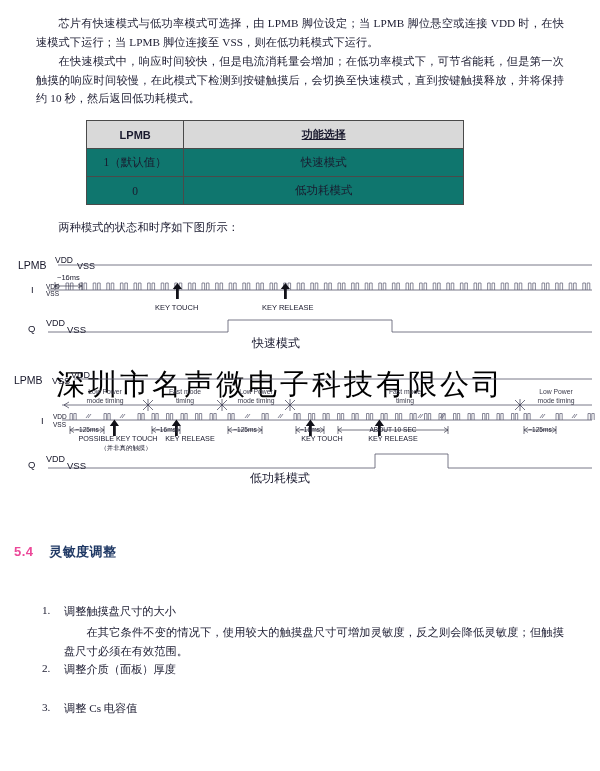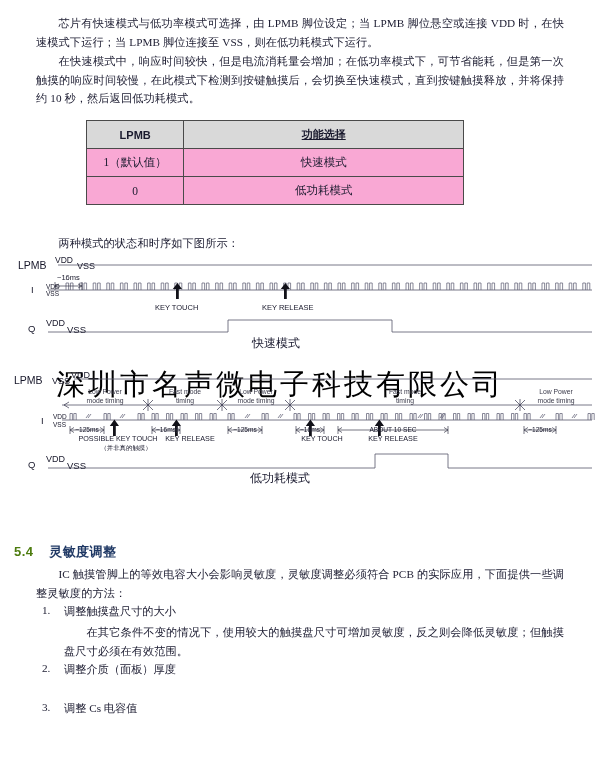--- a/index.html
+++ b/index.html
@@ -50,21 +50,21 @@
     padding: 0;
     height: 27px;
     vertical-align: middle;
   }
   .lpmb-table thead th {
     background: #d9d9d9;
     font-weight: bold;
     font-family: "Liberation Sans", sans-serif;
     font-size: 11px;
   }
-  .lpmb-table tbody td { background: #f9a8d4; }
+  .lpmb-table tbody td { background: #0f766e; }
   .col-a { width: 97px; }
   .col-b { width: 281px; text-decoration: underline; }
   .cell-cn { font-family: "Liberation Serif", serif; font-size: 11.5px; }
 
   
   .diagram {
     position: absolute;
     left: 0;
     width: 600px;
   }
@@ -100,21 +100,21 @@
   .heading {
     position: absolute;
     left: 14px;
     top: 543px;
     font-family: "Liberation Sans", sans-serif;
     font-weight: bold;
     font-size: 13px;
     color: #1f3864;
     letter-spacing: 0.4px;
   }
-  .heading .num { color: #4d7c0f; }
+  .heading .num { color: #ec4899; }
 
   
   .li-num {
     position: absolute;
     font-size: 11.2px;
     color: #1b1b30;
   }
   .li-title {
     position: absolute;
     font-size: 11.2px;
@@ -142,21 +142,21 @@
         <td class="cell-cn">1（默认值）</td>
         <td class="cell-cn">快速模式</td>
       </tr>
       <tr>
         <td class="cell-cn">0</td>
         <td class="cell-cn">低功耗模式</td>
       </tr>
     </tbody>
   </table>
 
-  <div class="para indent" style="left:36px; top:234px; width:528px;">两种模式的状态和时序如下图所示：</div>
+  <div class="para indent" style="left:36px; top:218px; width:528px;">两种模式的状态和时序如下图所示：</div>
 
   <div class="wm">深圳市名声微电子科技有限公司</div>
 
   <div class="diagram" id="diagram-fast">
     <svg width="600" height="105" viewBox="0 0 600 105" xmlns="http://www.w3.org/2000/svg">
       <g fill="none" stroke="#56566a" stroke-width="0.8">
 
         <line x1="58" y1="13" x2="592" y2="13"></line>
 
         <line x1="48" y1="38" x2="592" y2="38"></line>
@@ -434,21 +434,20 @@
     </svg>
     <div class="mode-caption" style="left:250px; top:112px;">低功耗模式</div>
   </div>
 
   <div class="heading">
     <span class="num">5.4</span>
     <span style="display:inline-block;width:8px;"></span>
     <span>灵敏度调整</span>
   </div>
 
-  <div class="para indent" style="left:36px; top:565px; width:528px;">IC 触摸管脚上的等效电容大小会影响灵敏度，灵敏度调整必须符合 PCB 的实际应用，下面提供一些调整灵敏度的方法：</div>
 
   <div class="li-num" style="left:42px; top:604px;">1.</div>
   <div class="li-title" style="left:64px; top:604px;">调整触摸盘尺寸的大小</div>
   <div class="para indent" style="left:64px; top:623px; width:500px;">在其它条件不变的情况下，使用较大的触摸盘尺寸可增加灵敏度，反之则会降低灵敏度；但触摸盘尺寸必须在有效范围。</div>
 
   <div class="li-num" style="left:42px; top:662px;">2.</div>
   <div class="li-title" style="left:64px; top:662px;">调整介质（面板）厚度</div>
 
   <div class="li-num" style="left:42px; top:701px;">3.</div>
   <div class="li-title" style="left:64px; top:701px;">调整 Cs 电容值</div>

